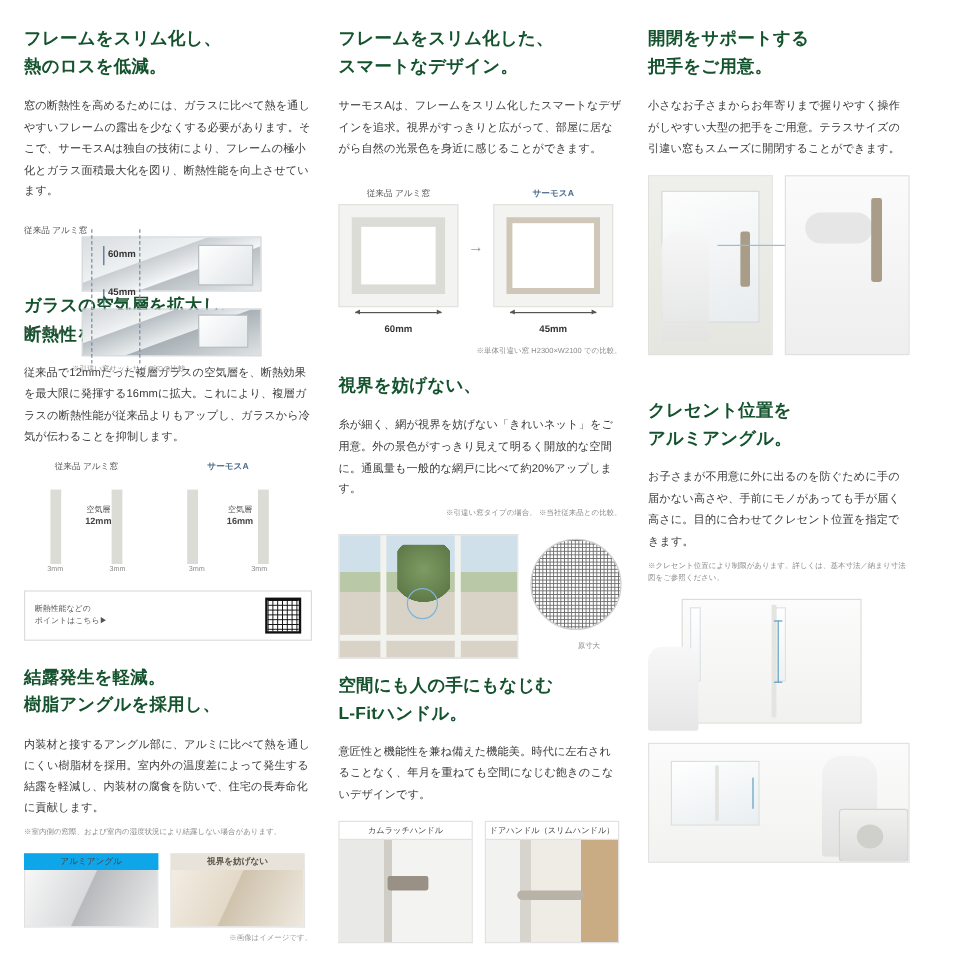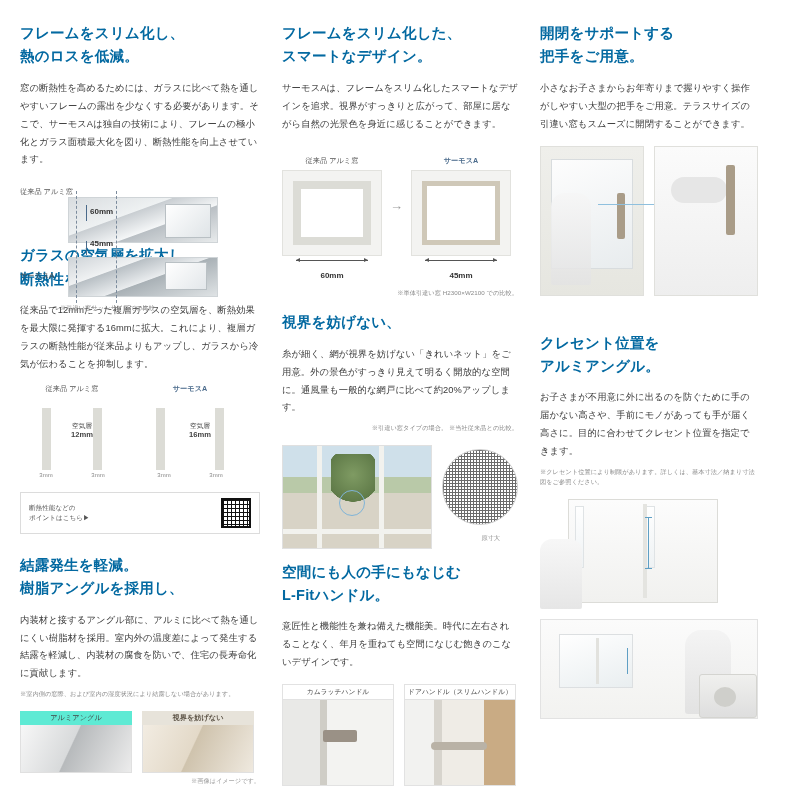--- a/index.html
+++ b/index.html
@@ -19,21 +19,21 @@
   }
   .col { width: 240px; display: flex; flex-direction: column; }
   .col.mid { width: 236px; }
   .col.right { width: 218px; }
 
   h2.head {
     font-size: 14.5px;
     font-weight: 700;
     line-height: 1.62;
     letter-spacing: .2px;
-    color: #0369a1;
+    color: #14532d;
     margin-bottom: 11px;
   }
   h2.head span { display: block; }
 
   p.body {
     font-size: 9.3px;
     line-height: 1.92;
     color: #3a3a3a;
     letter-spacing: .1px;
   }
@@ -136,21 +136,21 @@
       linear-gradient(90deg,#111 1px,transparent 1px),
       linear-gradient(#111 1px,transparent 1px);
     background-size:4px 4px;
     background-color:#fff;
     border:2px solid #111;
   }
 
   
   .two-photo { display:flex; gap:10px; margin-top:12px; }
   .tp { width:112px; }
-  .tp .cap { font-size:7.2px; text-align:center; background:#5eead4; padding:2px 0; color:#444; }
+  .tp .cap { font-size:7.2px; text-align:center; background:#0ea5e9; padding:2px 0; color:#444; }
   .tp .cap.hl { background:#e7e3da; color:#5a5144; font-weight:700; }
   .tp .img { height:48px; border:1px solid #e0e0e0; border-top:none; }
   .tp .img.a { background:linear-gradient(115deg,#f7f7f7,#d8dadb 45%,#b7babc 46%,#ececec); }
   .tp .img.b { background:linear-gradient(115deg,#f2ece2,#e3d9c8 45%,#cfc3ad 46%,#efe9df); }
   .cap-right { font-size:6.2px; color:#9a9a9a; text-align:right; margin-top:4px; }
 
   
   .net-fig { position:relative; margin-top:12px; height:112px; }
   .net-photo {
     position:absolute; left:0; top:0; width:150px; height:104px;

